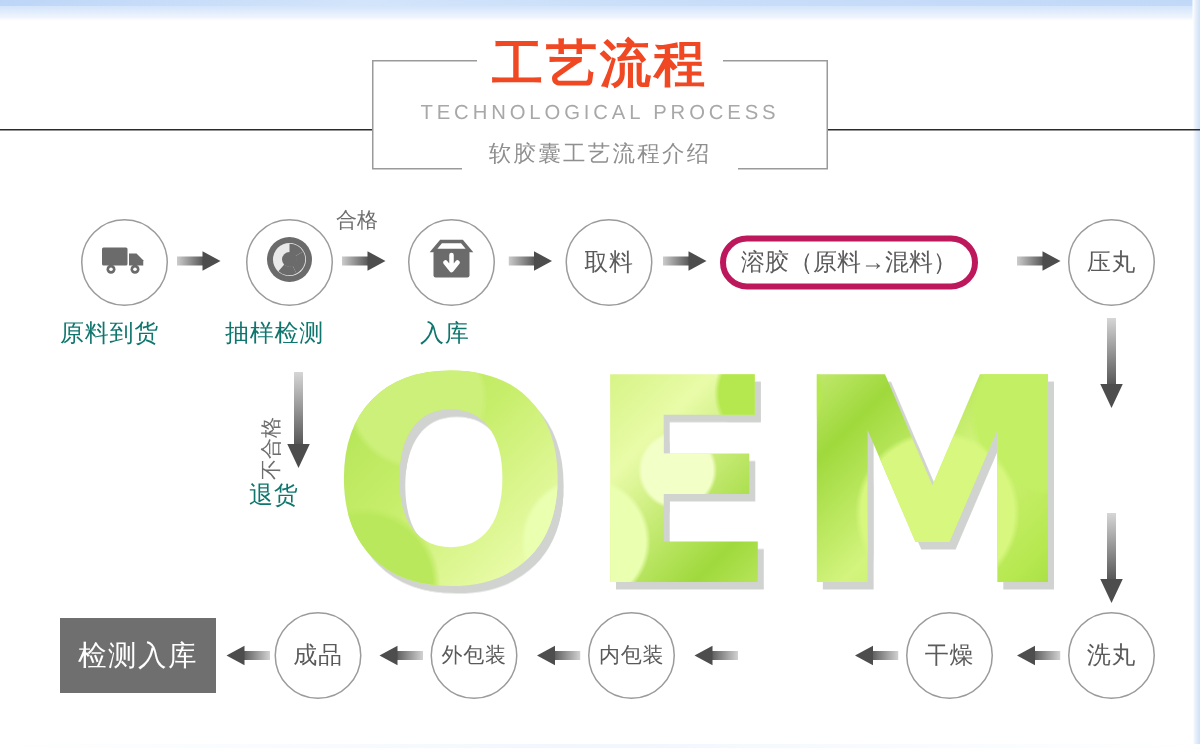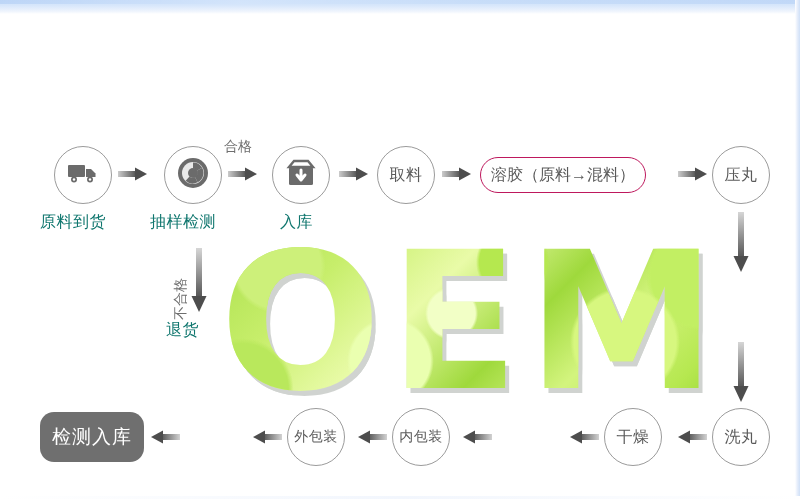--- a/index.html
+++ b/index.html
@@ -121,27 +121,27 @@
   .circle{
     width:58px;height:58px;border-radius:50%;
     border:1px solid #9b9b9b;
     background:rgba(255,255,255,.92);
     font-size:16px;
     letter-spacing:.5px;
   }
   .circle.icon-circle{background:rgba(255,255,255,.96);}
   .pill{
     height:36px;border-radius:18px;
-    border:1px solid #be185d;
+    border:4px solid #be185d;
     background:rgba(255,255,255,.93);
     font-size:16px;padding:12px 10px;
     white-space:nowrap;
   }
   .solidbox{
-    width:104px;height:50px;border-radius:14px;
+    width:104px;height:50px;border-radius:0;
     background:#6f6f6f;color:#fff;font-size:19px;
     letter-spacing:1px;
     border:none;
   }
 
   .caption{
     position:absolute;
     font-family:"DejaVu Sans","Liberation Sans",sans-serif;
     font-size:16px;color:#0f766e;white-space:nowrap;
     letter-spacing:.5px;
@@ -167,20 +167,34 @@
 </style>
 </head>
 <body>
 
 <div id="page">
 
   <div class="top-strip"></div>
   <div class="right-strip"></div>
   <div class="bottom-strip"></div>
 
+  <div class="header">
+    <div class="hdr-rule left"></div>
+    <div class="hdr-rule right"></div>
+    <div class="hdr-bracket left"></div>
+    <div class="hdr-bracket right"></div>
+    <div class="hdr-hline top-l"></div>
+    <div class="hdr-hline top-r"></div>
+    <div class="hdr-hline bot-l"></div>
+    <div class="hdr-hline bot-r"></div>
+
+    <div class="hdr-title">工艺流程</div>
+    <div class="hdr-sub">TECHNOLOGICAL PROCESS</div>
+    <div class="hdr-sub2">软胶囊工艺流程介绍</div>
+  </div>
 
   <div class="oem">OEM</div>
 
   <div class="flow">
 
     <div class="node circle icon-circle" style="left:54px;top:146px;">
       <span class="ic">
         <svg width="32" height="22" viewBox="0 0 32 22">
           <rect x="1" y="3" width="17" height="12" rx="1" fill="#6b6b6b"></rect>
           <path d="M19 7h5l4.5 4.5V15H19z" fill="#6b6b6b"></path>
@@ -413,20 +427,23 @@
             <linearGradient id="gb5" x1="1" x2="0">
               <stop offset="0" stop-color="#d2d2d2"></stop>
               <stop offset="1" stop-color="#4d4d4d"></stop>
             </linearGradient>
           </defs>
         <rect x="14" y="5" width="20" height="6" fill="url(#gb5)"></rect>
         <path d="M17 1.5 L5 8 L17 14.5 Z" fill="#4d4d4d"></path>
       </svg>
     </div>
 
+    <div class="node circle" style="left:183px;top:408px;">
+      <span>成品</span>
+    </div>
 
     <div class="arrow" style="left:146px;top:429px;">
       <svg width="34" height="16" viewBox="0 0 34 16">
         <defs>
             <linearGradient id="gb6" x1="1" x2="0">
               <stop offset="0" stop-color="#d2d2d2"></stop>
               <stop offset="1" stop-color="#4d4d4d"></stop>
             </linearGradient>
           </defs>
         <rect x="14" y="5" width="20" height="6" fill="url(#gb6)"></rect>

